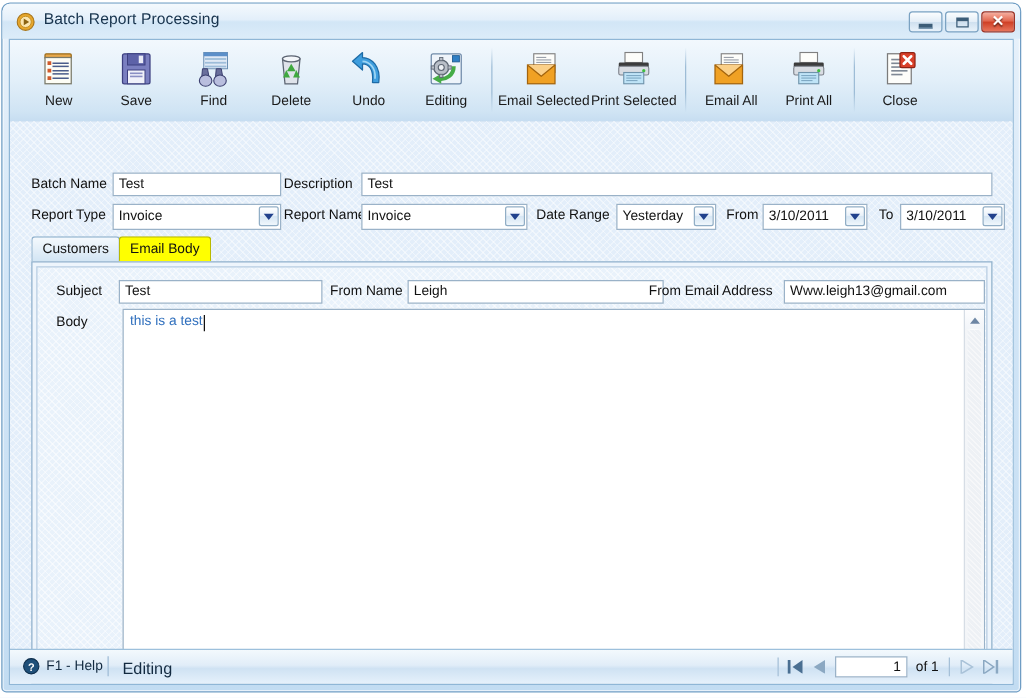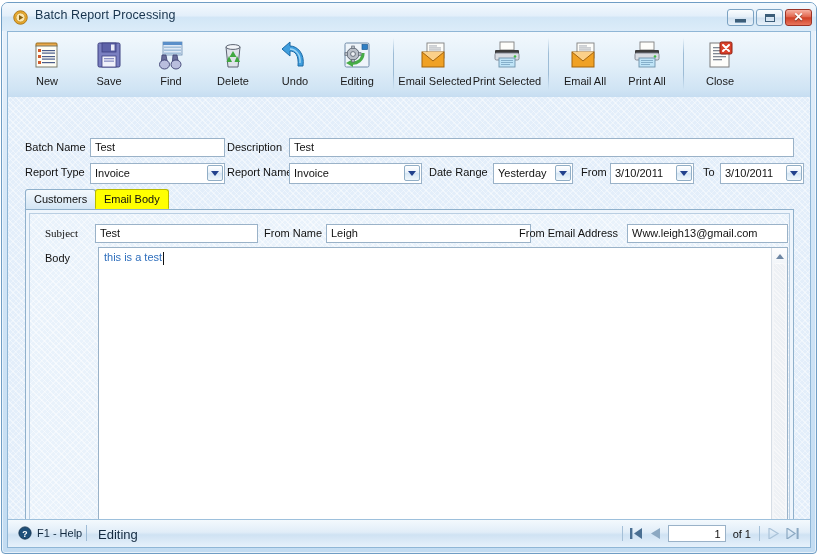--- a/index.html
+++ b/index.html
@@ -496,21 +496,21 @@
       </div>
 
       <div id="tabstrip" style="top:92px;">
         <div class="tab" id="tabCustomers">Customers</div>
         <div class="tab" id="tabEmailBody">Email Body</div>
       </div>
 
       <div id="tabpanel" style="top:112px;">
         <div id="panelInner">
 
-          <div class="lbl" style="left:15px; top:13px;font-family:Liberation Serif, serif;">Subject</div>
+          <div class="lbl" style="left:15px; top:13px;">Subject</div>
           <div class="tbox" style="left:65px; top:10px; width:163px;">Test</div>
 
           <div class="lbl" style="left:234px; top:13px;">From Name</div>
           <div class="tbox" style="left:296px; top:10px; width:205px;">Leigh</div>
 
           <div class="lbl" style="left:489px; top:13px;">From Email Address</div>
           <div class="tbox" style="left:597px; top:10px; width:161px;">Www.leigh13@gmail.com</div>
 
           <div class="lbl" style="left:15px; top:38px;">Body</div>
 

